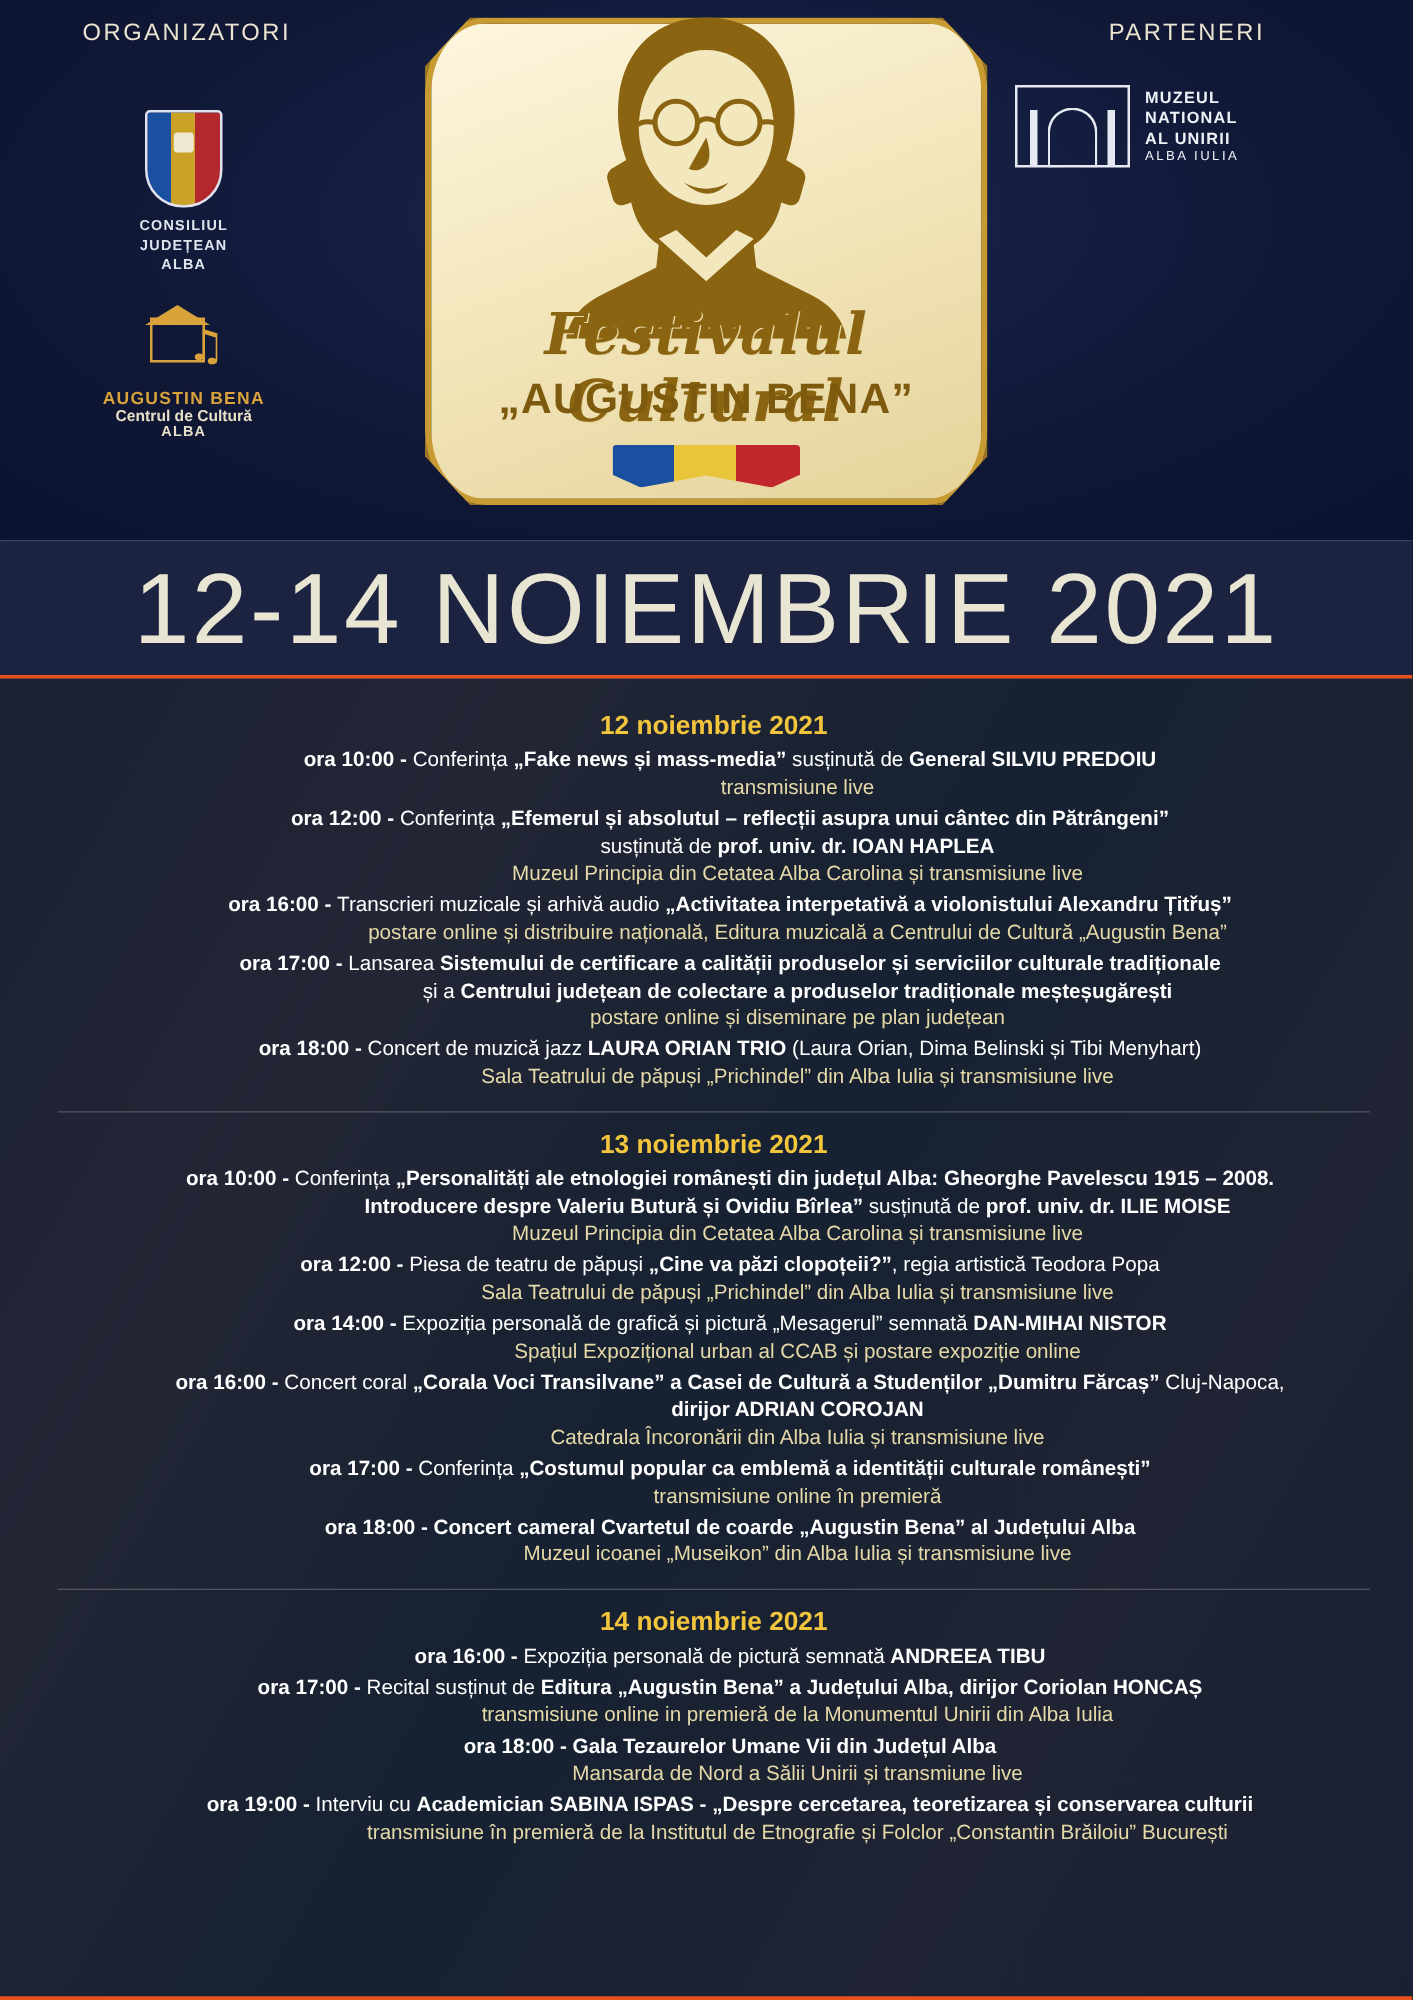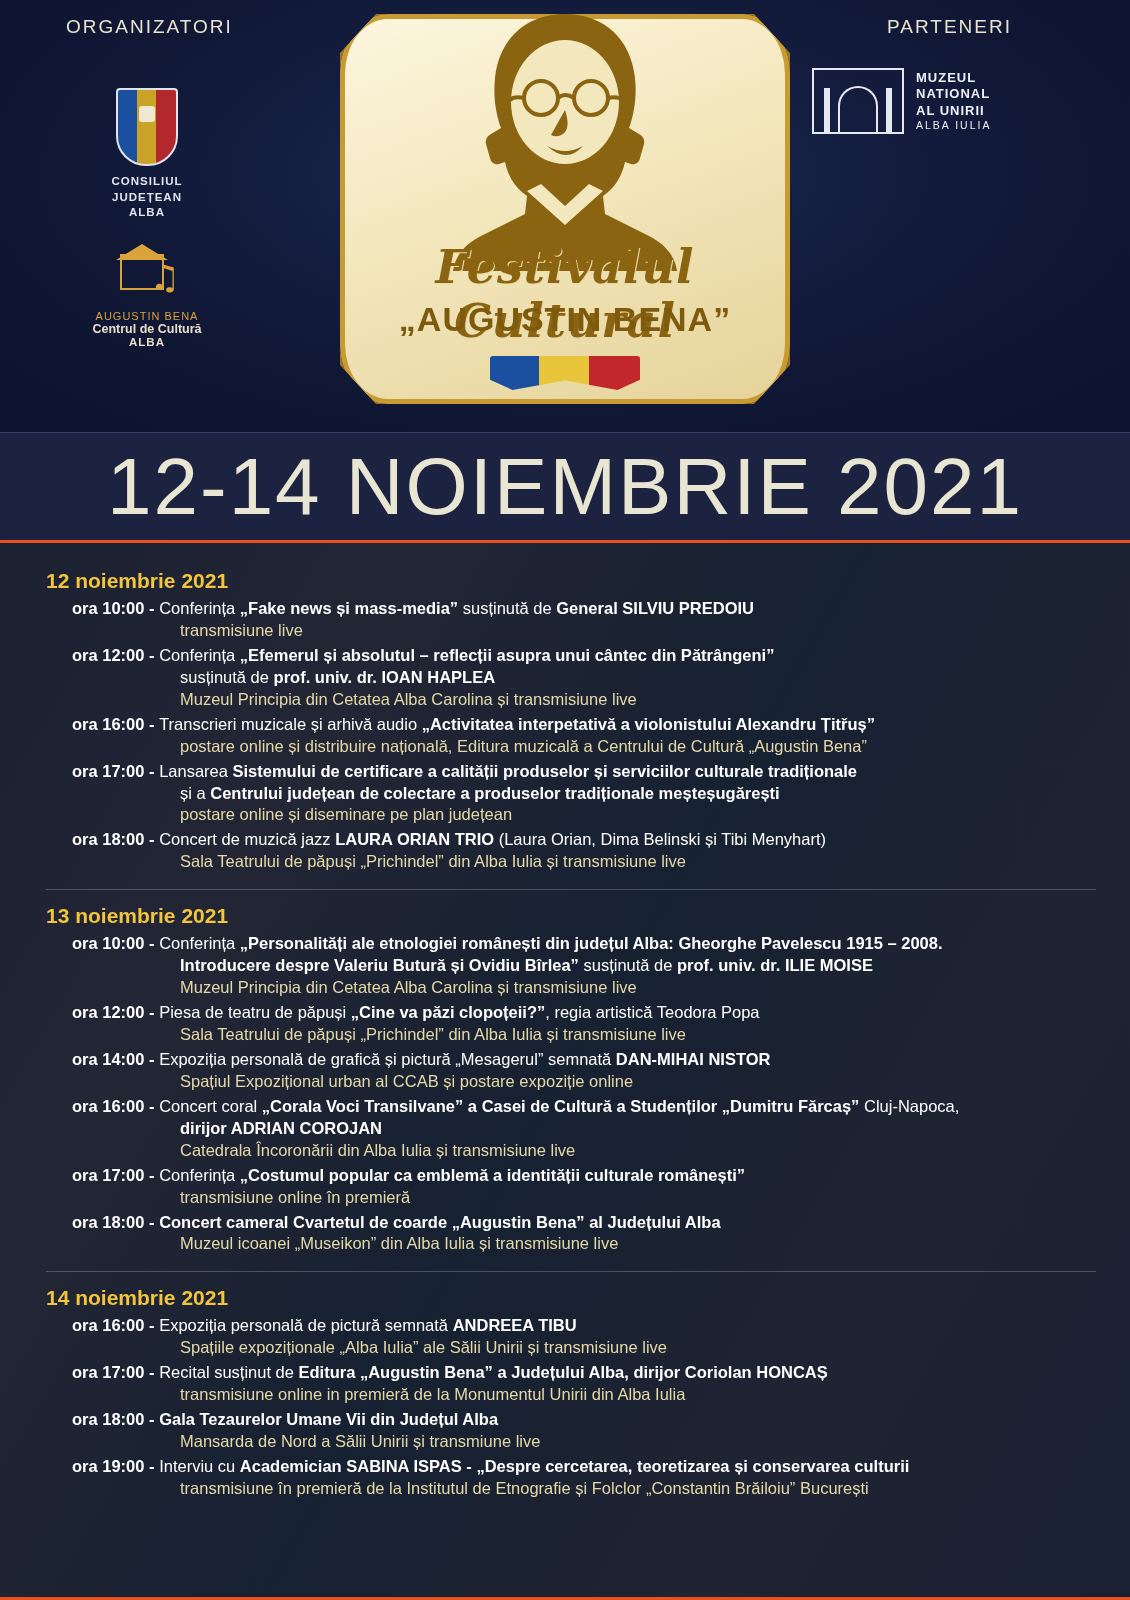--- a/index.html
+++ b/index.html
@@ -55,21 +55,21 @@
   }
   #logo-ab .mark .roof {
     position:absolute; left:4px; top:-4px; width:0; height:0;
     border-left:26px solid transparent; border-right:26px solid transparent;
     border-bottom:16px solid #d9a23a;
   }
   #logo-ab .mark .note {
     position:absolute; right:2px; top:12px; color:#d9a23a; font-size:34px; line-height:1;
     font-family:"DejaVu Serif", serif;
   }
-  #logo-ab .t1 { color:#d9a23a; font-size:11px; font-weight:normal; letter-spacing:1px; margin-top:2px;}
+  #logo-ab .t1 { color:#d9a23a; font-size:14px; font-weight:bold; letter-spacing:1px; margin-top:2px;}
   #logo-ab .t2 { color:#e8dfc8; font-size:12.5px; font-weight:bold; }
   #logo-ab .t3 { color:#e8dfc8; font-size:11.5px; font-weight:bold; letter-spacing:1px;}
 
   
   #emblem {
     position:absolute; left:50%; transform:translateX(-50%); top:8px;
     width:470px; height:400px;
   }
   #emblem .plate {
     position:absolute; left:10px; top:6px; width:450px; height:390px;
@@ -160,21 +160,21 @@
   #program {
     position:relative;
     height:calc(1600px - 432px - 108px - 3px);
     background:
       linear-gradient(rgba(8,14,40,.80), rgba(8,14,40,.80)),
       linear-gradient(120deg,#6b6f5a 0%, #8a8468 25%, #4e6d55 50%, #7d7a60 75%, #5c6a58 100%);
     background-size:cover;
     padding:26px 34px 0 46px;
     overflow:hidden;
   }
-  .day { margin-bottom:16px; }
+  .day { margin-bottom:16px;text-align:center; }
   .day-title {
     color:#f2c53d; font-size:21px; font-weight:bold; margin-bottom:5px;
   }
   .entry { margin-bottom:3px; line-height:1.33;margin-left:26px; }
   .line { font-size:16.5px; color:#ffffff; }
   .hour { color:#ffffff; font-weight:bold; }
   .b { font-weight:bold; }
   .sub { color:#e5d9a8; }
   .indent { padding-left:108px; display:block; }
   .indent2 { padding-left:108px; display:block; }
@@ -319,21 +319,20 @@
         <div class="entry">
           <div class="line"><span class="hour">ora 18:00 - </span><span class="b">Concert cameral Cvartetul de coarde „Augustin Bena” al Județului Alba</span></div>
           <div class="line sub indent2">Muzeul icoanei „Museikon” din Alba Iulia și transmisiune live</div>
         </div>
       </div>
       <div class="sep"></div>
       <div class="day">
         <div class="day-title">14 noiembrie 2021</div>
         <div class="entry">
           <div class="line"><span class="hour">ora 16:00 - </span><span class="">Expoziția personală de pictură semnată </span><span class="b">ANDREEA TIBU</span></div>
-          <div class="line sub indent2">Spațiile expoziționale „Alba Iulia” ale Sălii Unirii și transmisiune live</div>
         </div>
         <div class="entry">
           <div class="line"><span class="hour">ora 17:00 - </span><span class="">Recital susținut de </span><span class="b">Editura „Augustin Bena” a Județului Alba, dirijor Coriolan HONCAȘ</span></div>
           <div class="line sub indent2">transmisiune online in premieră de la Monumentul Unirii din Alba Iulia</div>
         </div>
         <div class="entry">
           <div class="line"><span class="hour">ora 18:00 - </span><span class="b">Gala Tezaurelor Umane Vii din Județul Alba</span></div>
           <div class="line sub indent2">Mansarda de Nord a Sălii Unirii și transmiune live</div>
         </div>
         <div class="entry">

